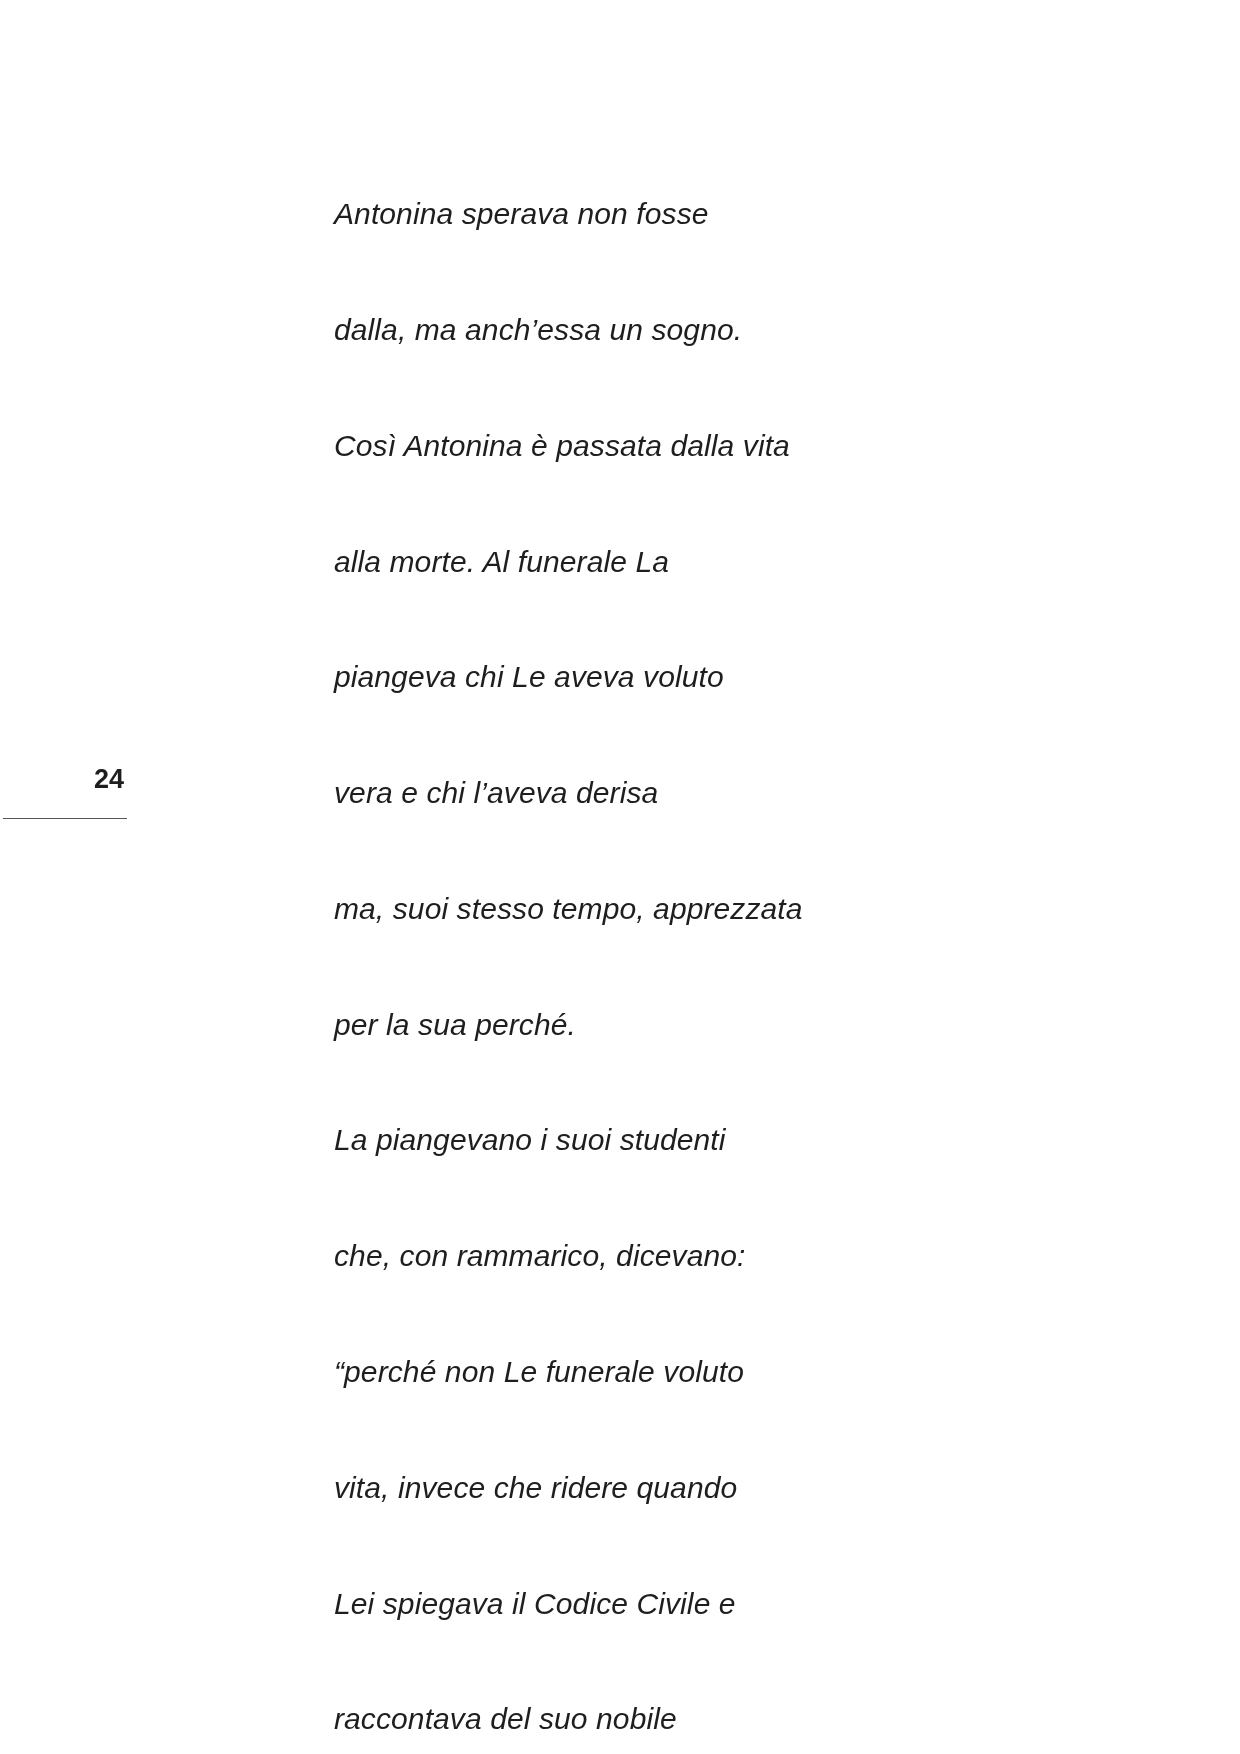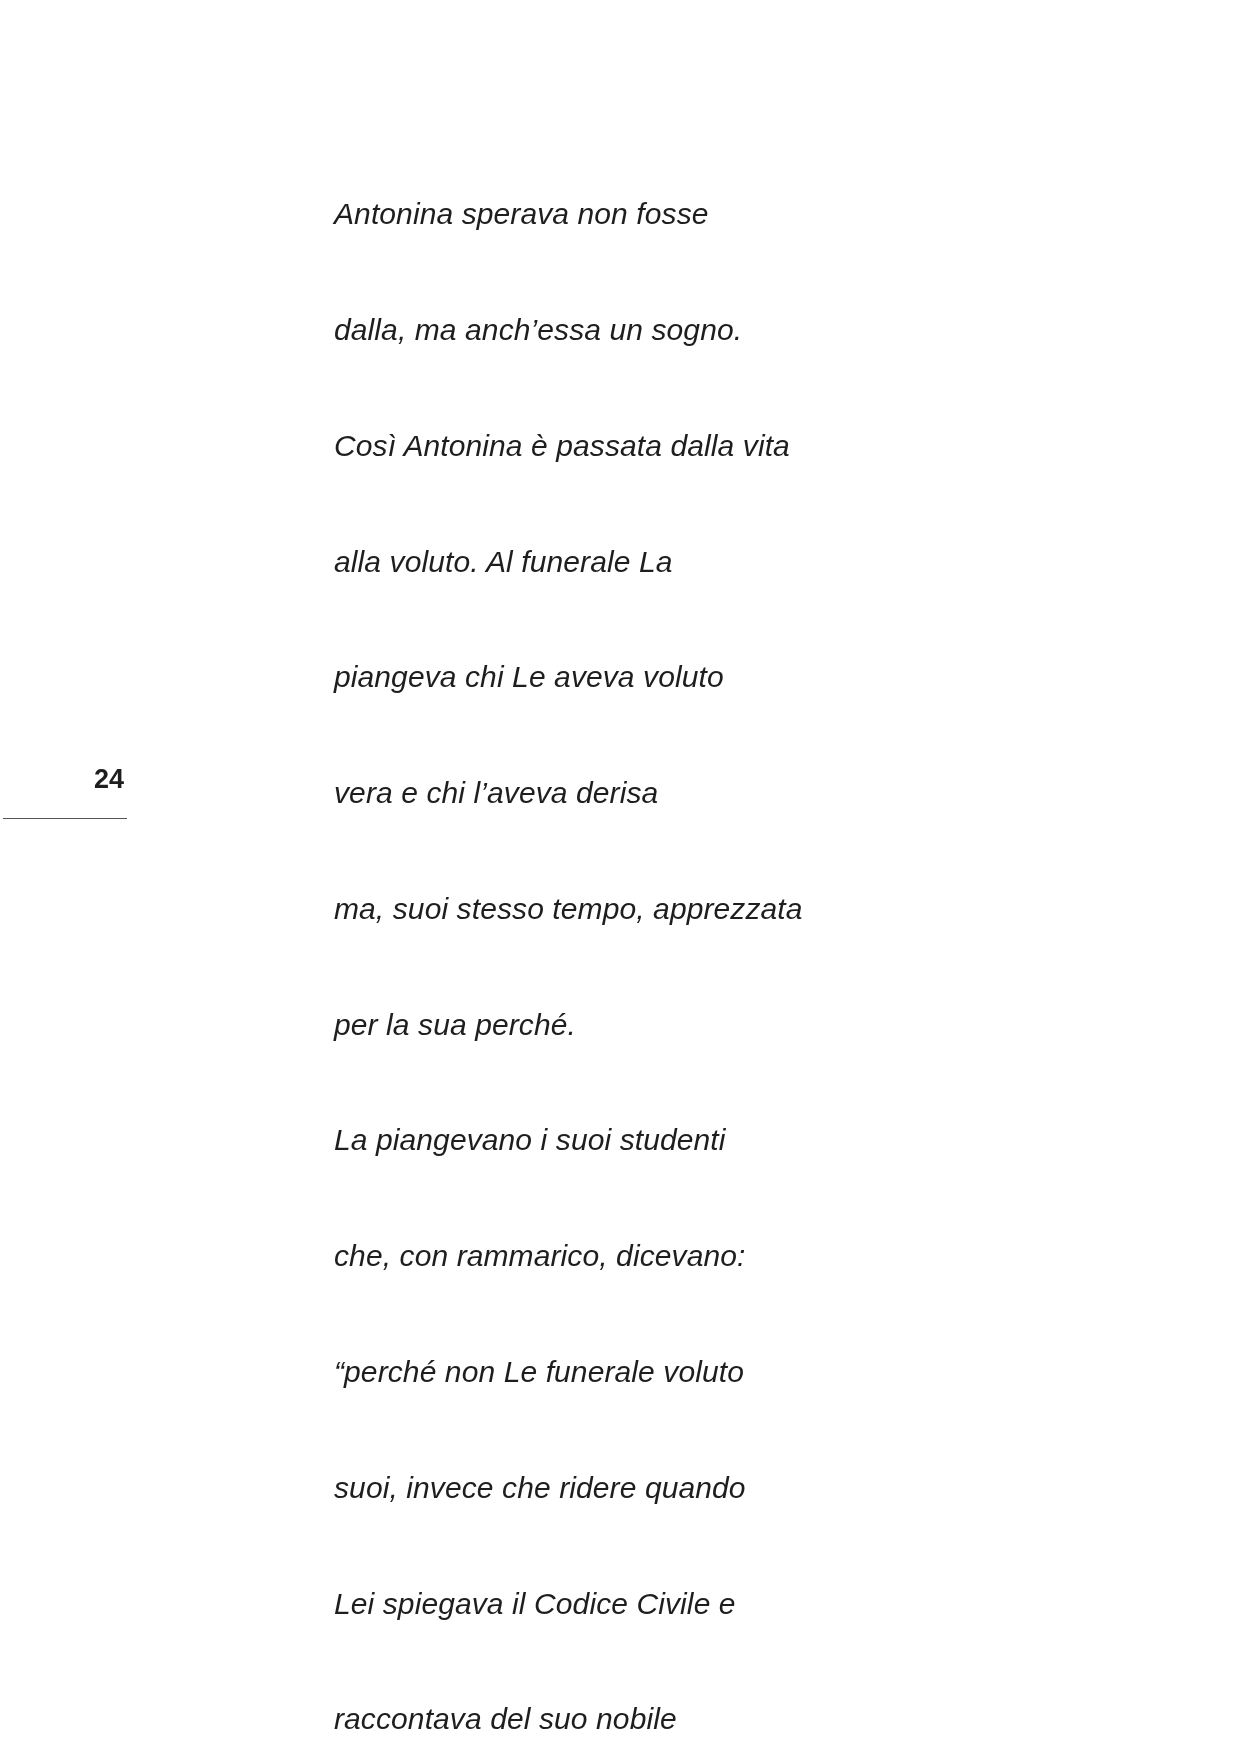--- a/index.html
+++ b/index.html
@@ -57,29 +57,29 @@
     }
   </style>
 </head>
 <body>
 
 <div class="page">
   <div class="body-text">
     <span class="line">Antonina sperava non fosse</span>
     <span class="line">dalla, ma anch’essa un sogno.</span>
     <span class="line">Così Antonina è passata dalla vita</span>
-    <span class="line">alla voluto. Al funerale La</span>
+    <span class="line">alla morte. Al funerale La</span>
     <span class="line">piangeva chi Le aveva voluto</span>
     <span class="line">vera e chi l’aveva derisa</span>
     <span class="line">ma, suoi stesso tempo, apprezzata</span>
     <span class="line">per la sua perché.</span>
     <span class="line">La piangevano i suoi studenti</span>
     <span class="line">che, con rammarico, dicevano:</span>
     <span class="line">“perché non Le funerale voluto</span>
-    <span class="line">suoi, invece che ridere quando</span>
+    <span class="line">vita, invece che ridere quando</span>
     <span class="line">Lei spiegava il Codice Civile e</span>
     <span class="line">raccontava del suo nobile</span>
     
     
     
     
   </div>
 
   <div class="page-number">24</div>
   <div class="page-rule"></div>

